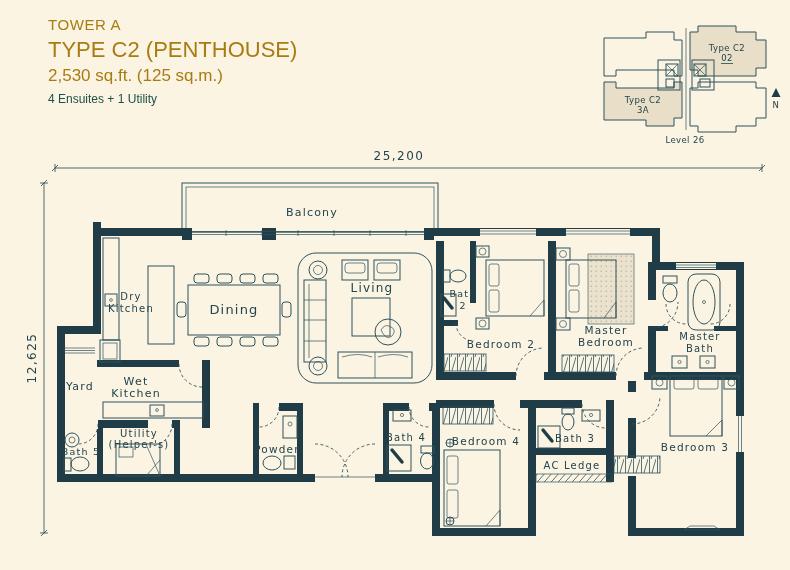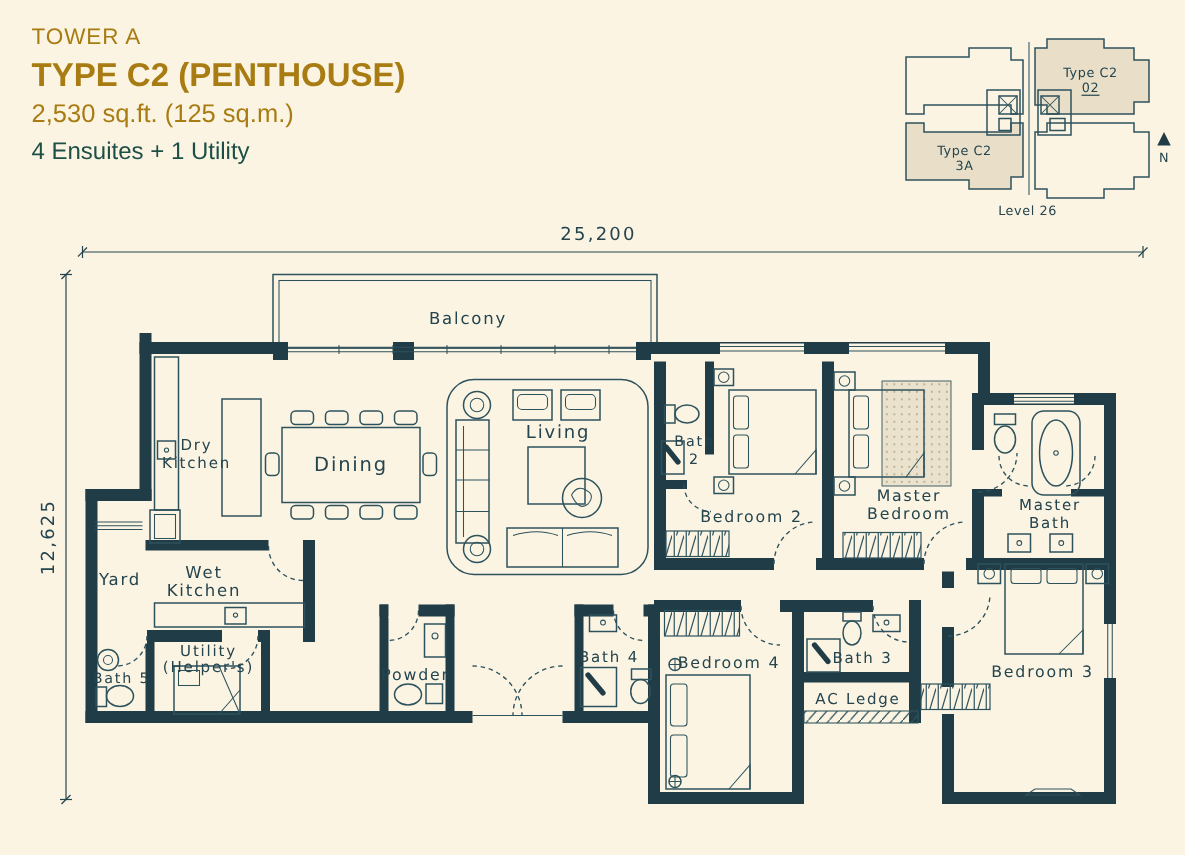--- a/index.html
+++ b/index.html
@@ -1,22 +1,22 @@
 <!DOCTYPE html>
 <html style="--background: #fbf4e3; --wall: #203d47; --line: #2e525c; --gold: #a87c12; --teal-text: #1d4f47; --label: #24444e; --keyplan-fill: #e9dfc8; --rug: #eae2cd;"><head>
 <meta charset="utf-8">
 <style>
   html,body{margin:0;padding:0}
   .page{position:relative;width:790px;height:570px;background:var(--background,#fbf4e3);
         overflow:hidden;font-family:"Liberation Sans",sans-serif}
-  .title-block{position:absolute;left:21px;top:16px;line-height:1.25}
+  .title-block{position:absolute;left:48px;top:16px;line-height:1.25}
   .tb-tower{font-size:15px;letter-spacing:.6px;color:var(--gold,#a87c12)}
-  .tb-type{font-size:22px;font-weight:bold;color:var(--gold,#a87c12);margin-top:1px}
+  .tb-type{font-size:22px;font-weight:normal;color:var(--gold,#a87c12);margin-top:1px}
   .tb-area{font-size:17px;color:var(--gold,#a87c12);margin-top:2px}
-  .tb-config{font-size:16px;color:var(--teal-text,#1d4f47);margin-top:5px}
+  .tb-config{font-size:12px;color:var(--teal-text,#1d4f47);margin-top:5px}
   .plan-svg{position:absolute;left:0;top:0}
   .keyplan-svg{position:absolute;left:586px;top:6px}
   svg text{font-family:"DejaVu Sans",sans-serif}
   .wall{fill:var(--wall,#203d47)}
   .open{fill:var(--background,#fbf4e3)}
   .f{fill:none;stroke:var(--line,#2e525c);stroke-width:1}
   .fh{fill:none;stroke:var(--line,#2e525c);stroke-width:.7}
   .door{fill:none;stroke:var(--line,#2e525c);stroke-width:.9;stroke-dasharray:3 2.5}
   .lbl{fill:var(--label,#24444e);letter-spacing:1.2px}
   .dim{fill:var(--label,#24444e);letter-spacing:1.5px;font-size:12px}

